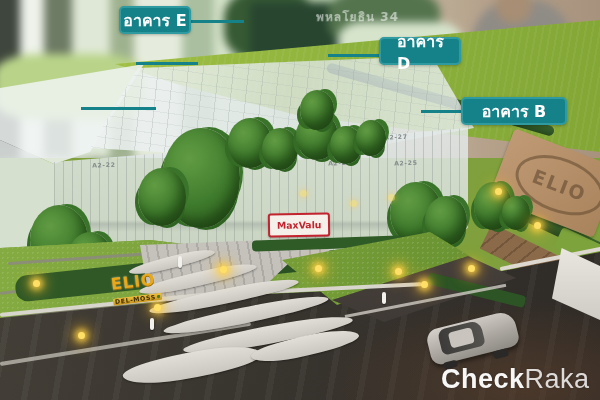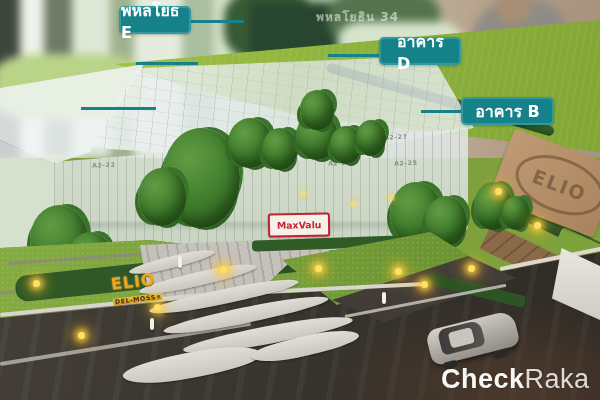--- a/index.html
+++ b/index.html
@@ -202,21 +202,21 @@
   .wh2{right:16px;bottom:0;width:15px;height:8px;}
 
   
   .callout{position:absolute;background:#15828a;border:2px solid #2f9aa0;border-radius:5px;
         color:#fff;display:flex;align-items:center;justify-content:center;font-weight:600;
         font-size:16px;box-shadow:0 1px 3px rgba(0,0,0,.25);box-sizing:border-box;}
   .co-e{left:119px;top:6px;width:72px;height:28px;}
   .co-c{left:60px;top:47px;width:77px;height:28px;}
   .co-a{left:1px;top:94px;width:81px;height:28px;}
   .co-d{left:379px;top:37px;width:82px;height:28px;padding-left:16px;}
-  .co-b{left:461px;top:97px;width:93px;height:28px;}
+  .co-b{left:461px;top:97px;width:106px;height:28px;}
   .co-line{position:absolute;height:3px;background:#15828a;}
   .ln-e{left:190px;top:20px;width:54px;}
   .ln-c{left:136px;top:62px;width:62px;}
   .ln-a{left:81px;top:107px;width:75px;}
   .ln-d{left:328px;top:54px;width:52px;}
   .ln-b{left:421px;top:110px;width:41px;}
 
   
   .watermark{left:441px;top:364px;font-size:27px;color:#fff;letter-spacing:.5px;
         font-family:"Liberation Sans",sans-serif;text-shadow:0 0 3px rgba(0,0,0,.25);}
@@ -352,21 +352,21 @@
     <div class="car-roof"></div>
     <div class="wheel wh1"></div>
     <div class="wheel wh2"></div>
   </div>
 
   <div class="co-line ln-e"></div>
   <div class="co-line ln-c"></div>
   <div class="co-line ln-a"></div>
   <div class="co-line ln-d"></div>
   <div class="co-line ln-b"></div>
-  <div class="callout co-e">พหลโยธ E</div>
+  <div class="callout co-e">อาคาร E</div>
   <div class="callout co-d">อาคาร D</div>
   <div class="callout co-b">อาคาร B</div>
 
   <div class="abs watermark">
     <span class="wm-bold">Check</span><span class="wm-light">Raka</span>
   </div>
 
 </div>
 
 </body></html>

